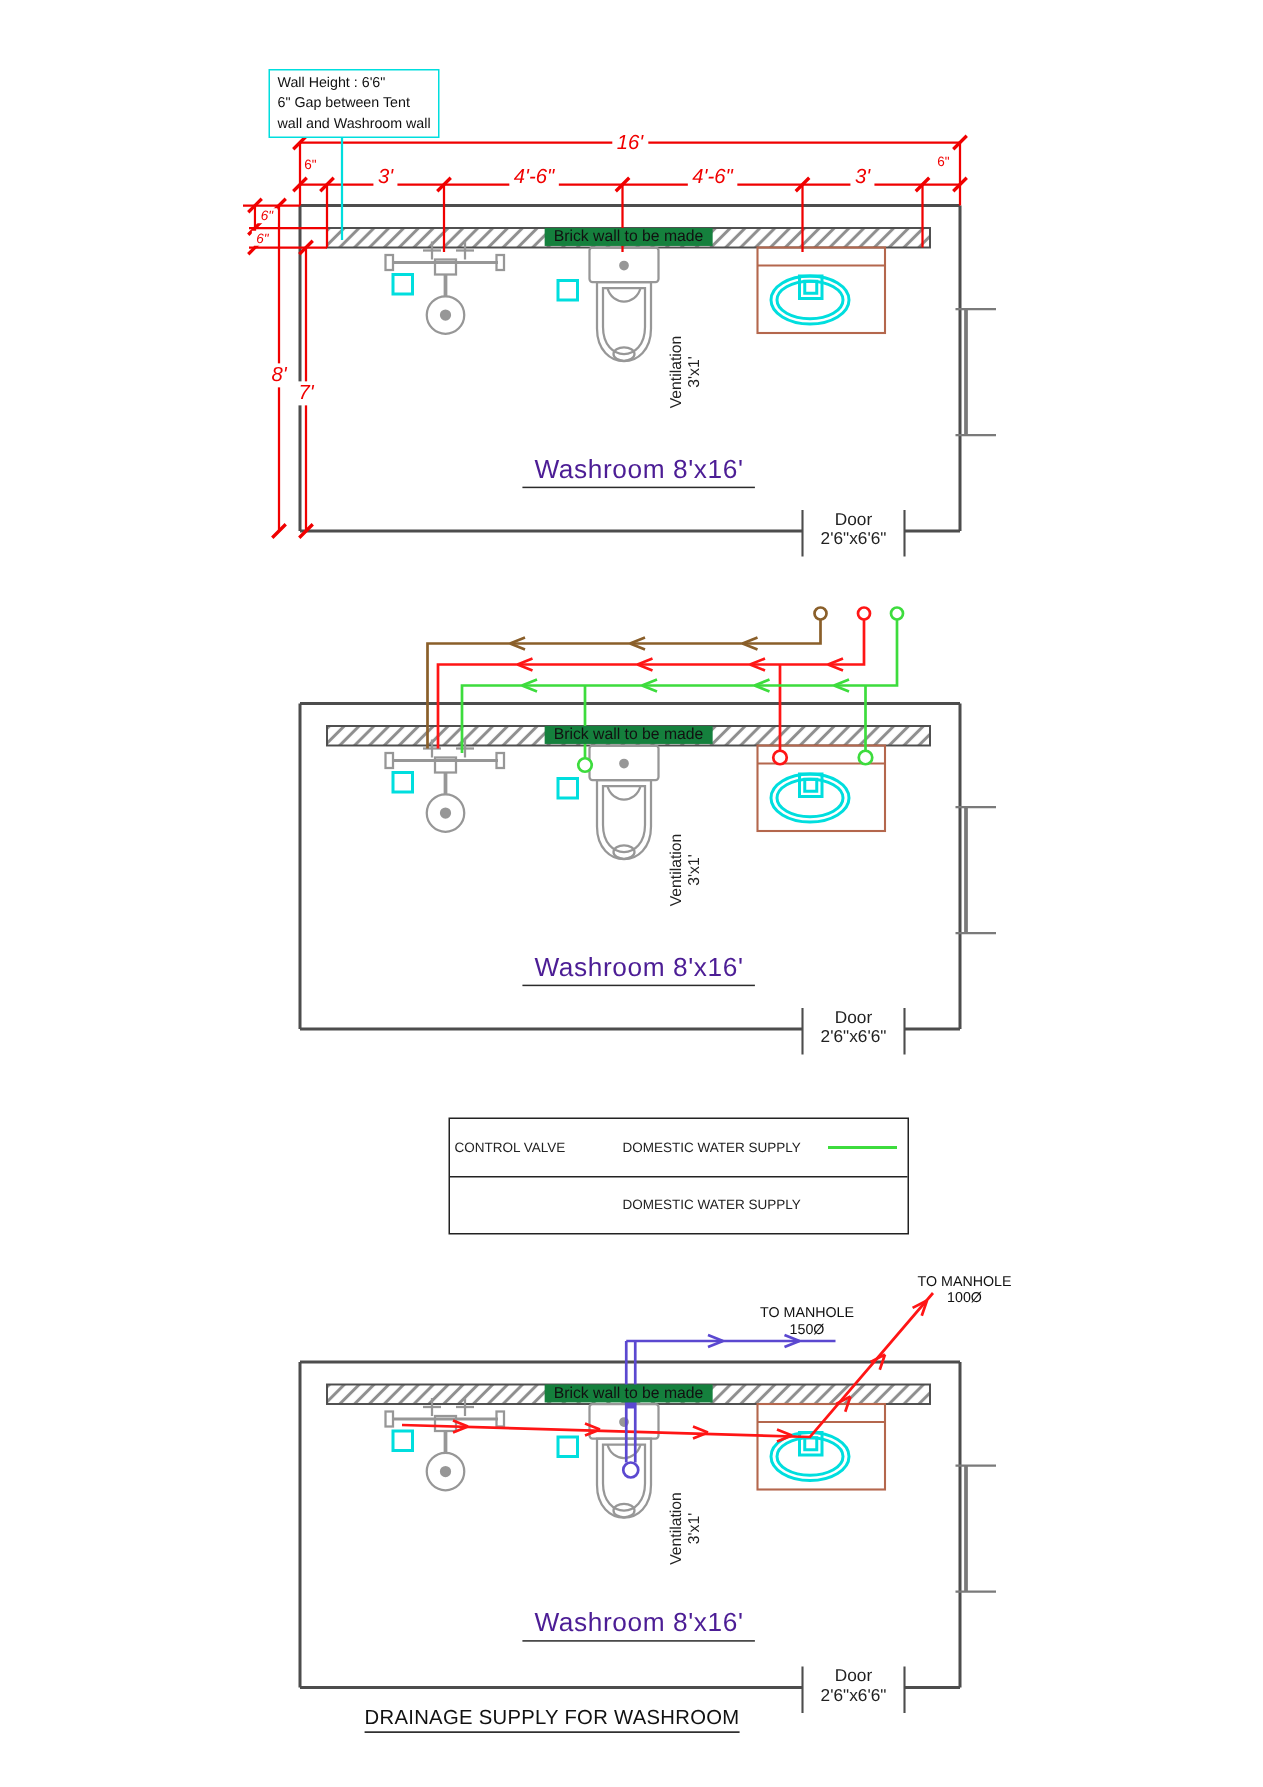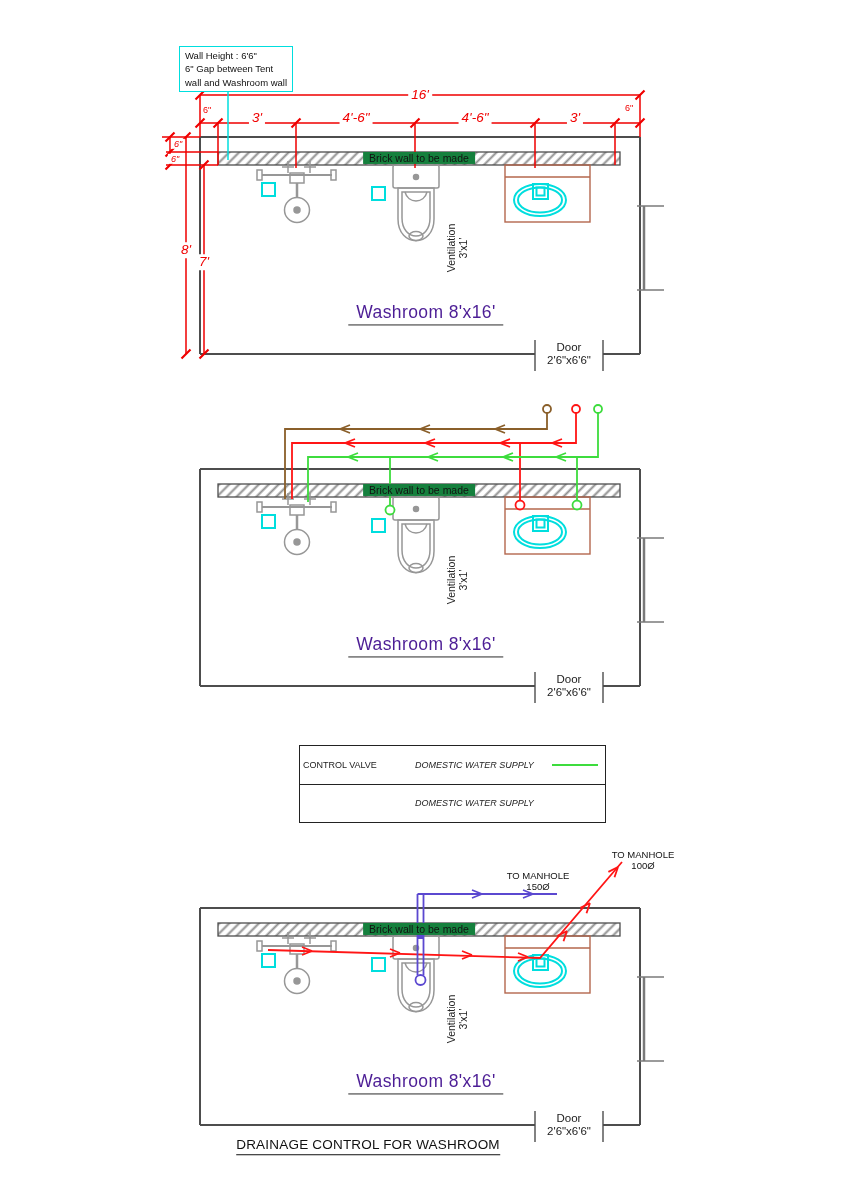--- a/index.html
+++ b/index.html
@@ -32,21 +32,21 @@
   .manhole-lbl{font-size:9.5px;color:#111;text-align:center;}
   .note-box{position:absolute;border:1.6px solid #00dede;font-size:9.5px;line-height:1.42;
             padding:2px 5px;color:#111;background:#fff;}
   
   .legend{position:absolute;left:263px;top:745px;width:305px;height:76px;
           border:1.2px solid #222;display:flex;flex-direction:column;font-size:9px;color:#222;margin-left:36px;}
   .lg-row{flex:1;display:flex;align-items:center;border-bottom:1px solid #222;}
   .lg-row:last-child{border-bottom:none;}
   .lg-c1{width:112px;padding-left:3px;}
   .lg-c2{flex:1;display:flex;align-items:center;padding-right:5px;}
-  .lg-c2 .lg-txt{white-space:nowrap;font-style:italic;}
+  .lg-c2 .lg-txt{white-space:nowrap;}
   .swatch{flex:1;max-width:46px;margin-left:4px;border-top:2px solid transparent;height:0;margin-right:2px;margin-left:auto;}
 </style>
 </head>
 <body>
 
 <div class="canvas">
 
   <svg width="842" height="1191" viewBox="0 0 842 1191">
     <defs>
       <pattern id="hatch" width="7" height="7" patternUnits="userSpaceOnUse" patternTransform="rotate(45)">
@@ -240,15 +240,15 @@
   <div class="lbl brick-lbl" style="left:419px;top:929px;">Brick wall to be made</div>
   <div class="lbl room-label" style="left:426px;top:1083px;">Washroom 8'x16'</div>
   <div class="lbl vent-lbl" style="left:457px;top:1019px;">
     <div>Ventilation</div>
     <div>3'x1'</div>
   </div>
   <div class="lbl door-lbl" style="left:569px;top:1125px;">
     <div>Door</div>
     <div>2'6"x6'6"</div>
   </div>
-  <div class="lbl title" style="left:368px;top:1146px;">DRAINAGE CONTROL FOR WASHROOM</div>
+  <div class="lbl title" style="left:368px;top:1146px;">DRAINAGE SUPPLY FOR WASHROOM</div>
 
 </div>
 
 </body></html>

